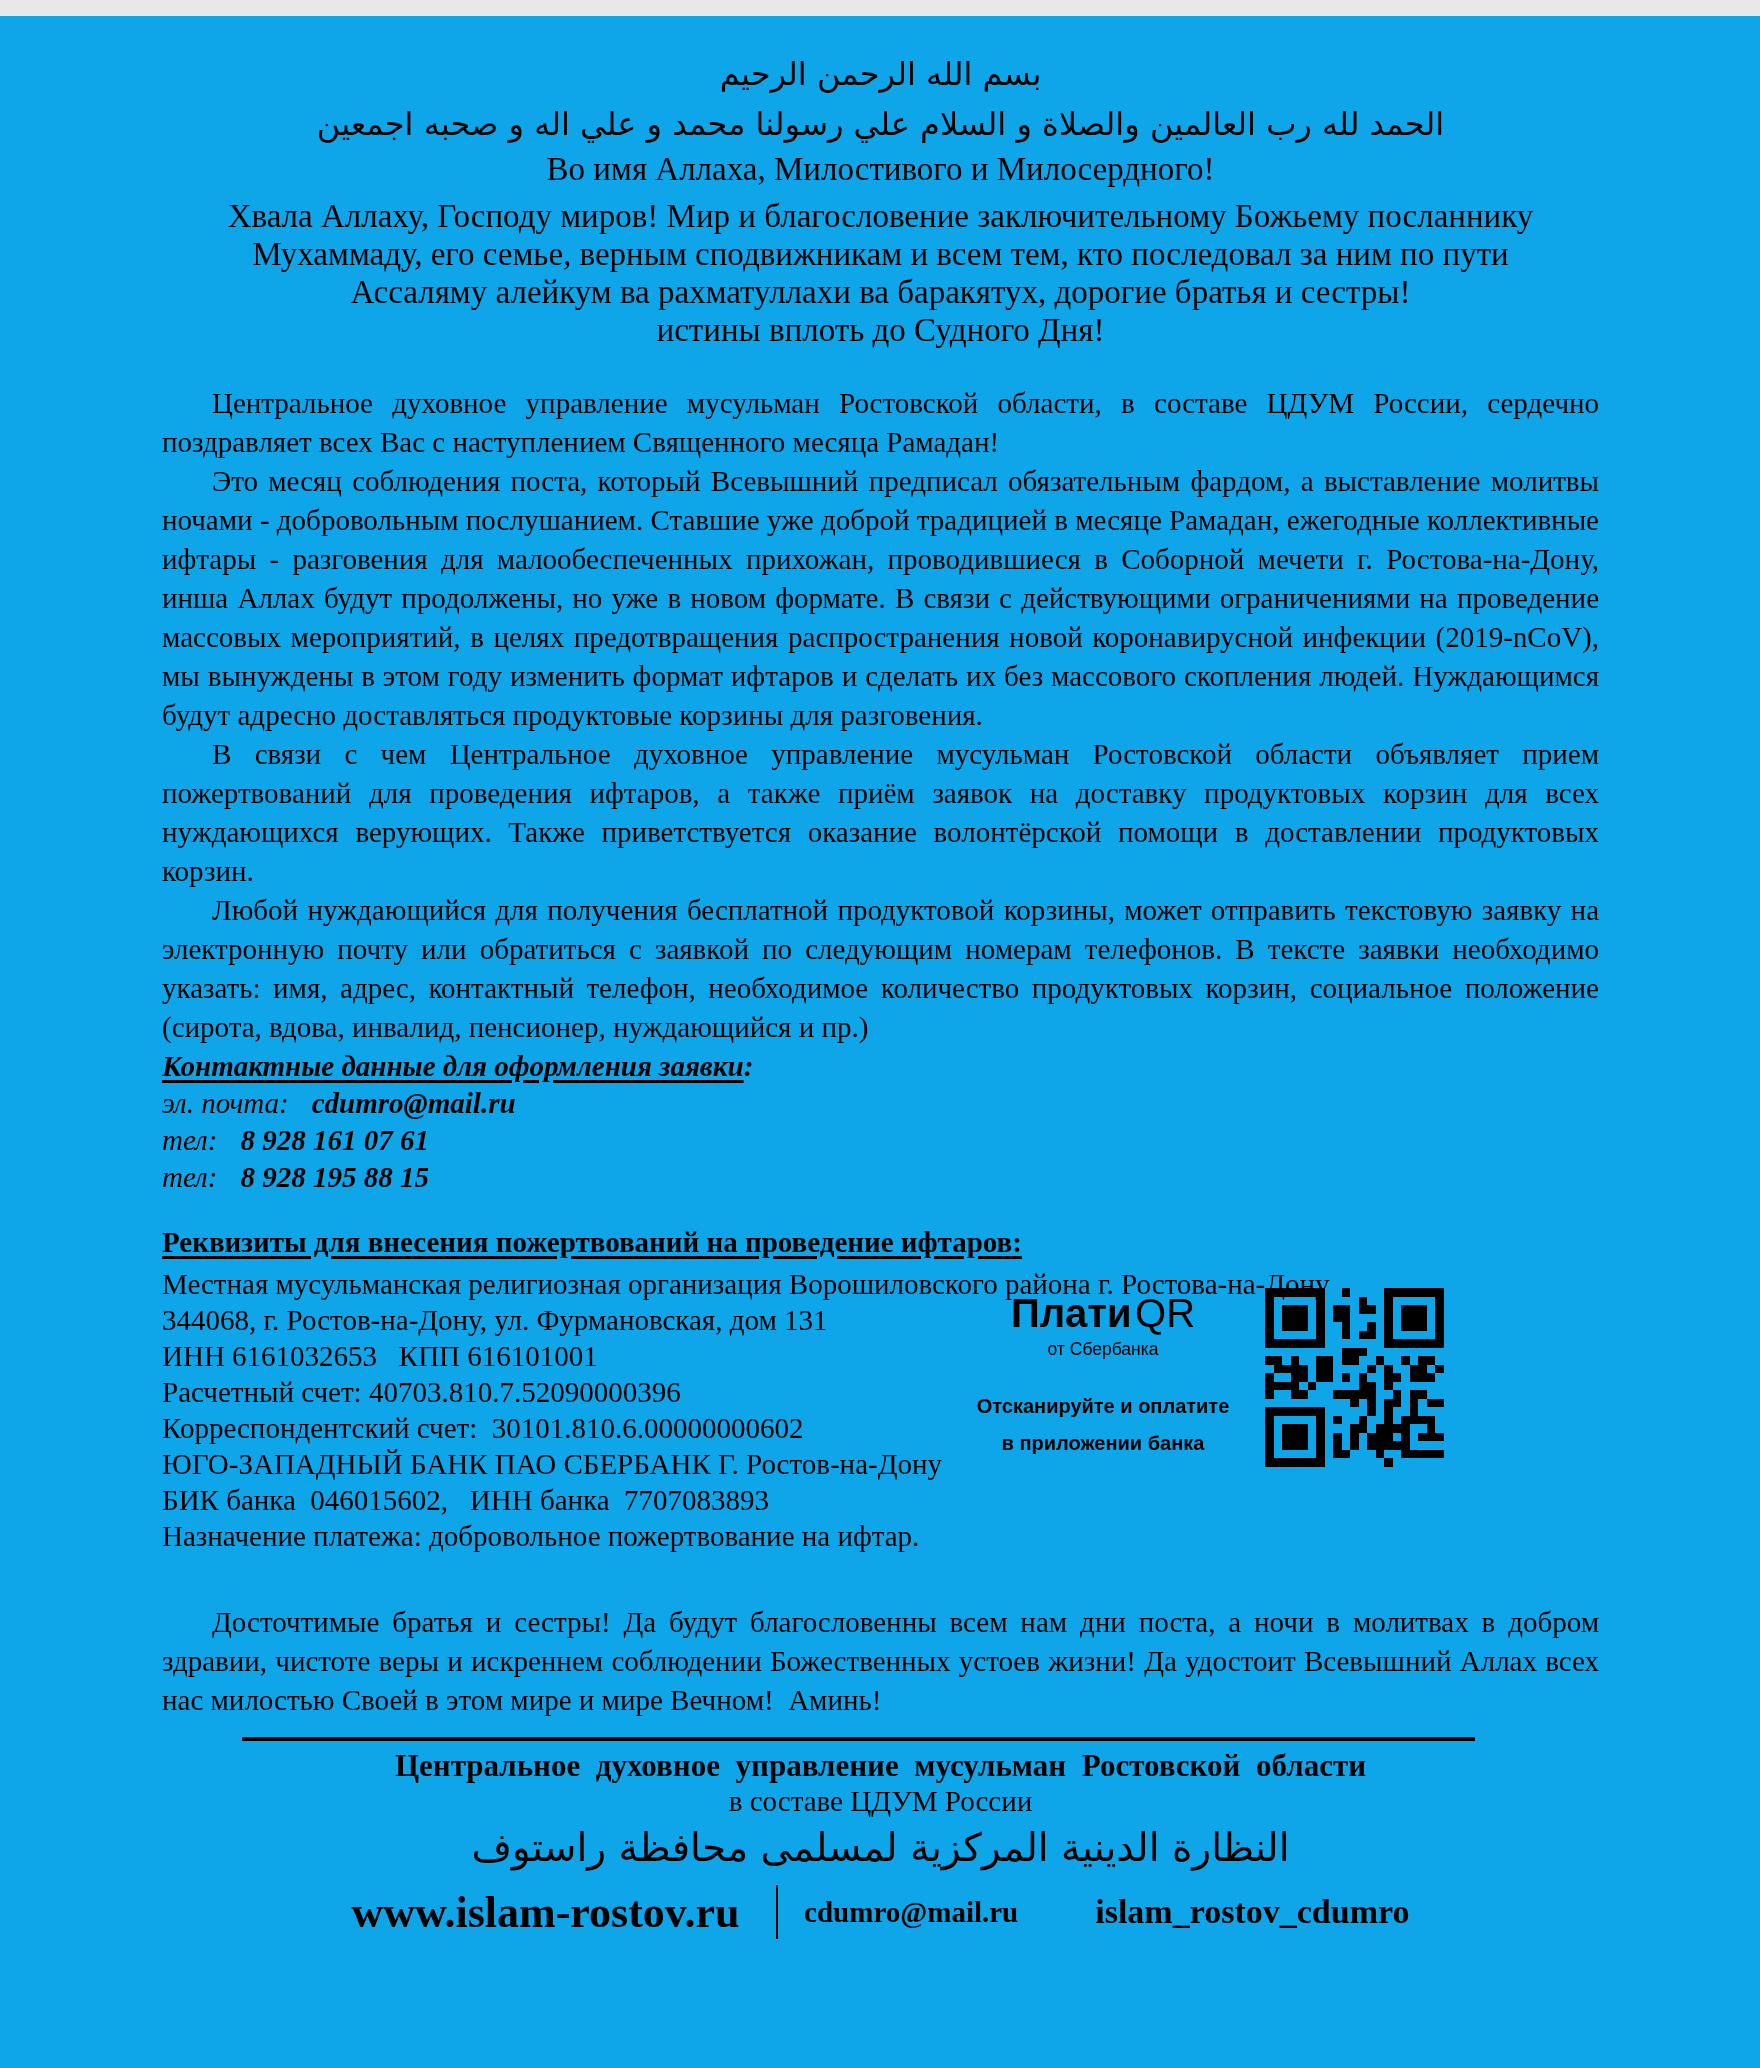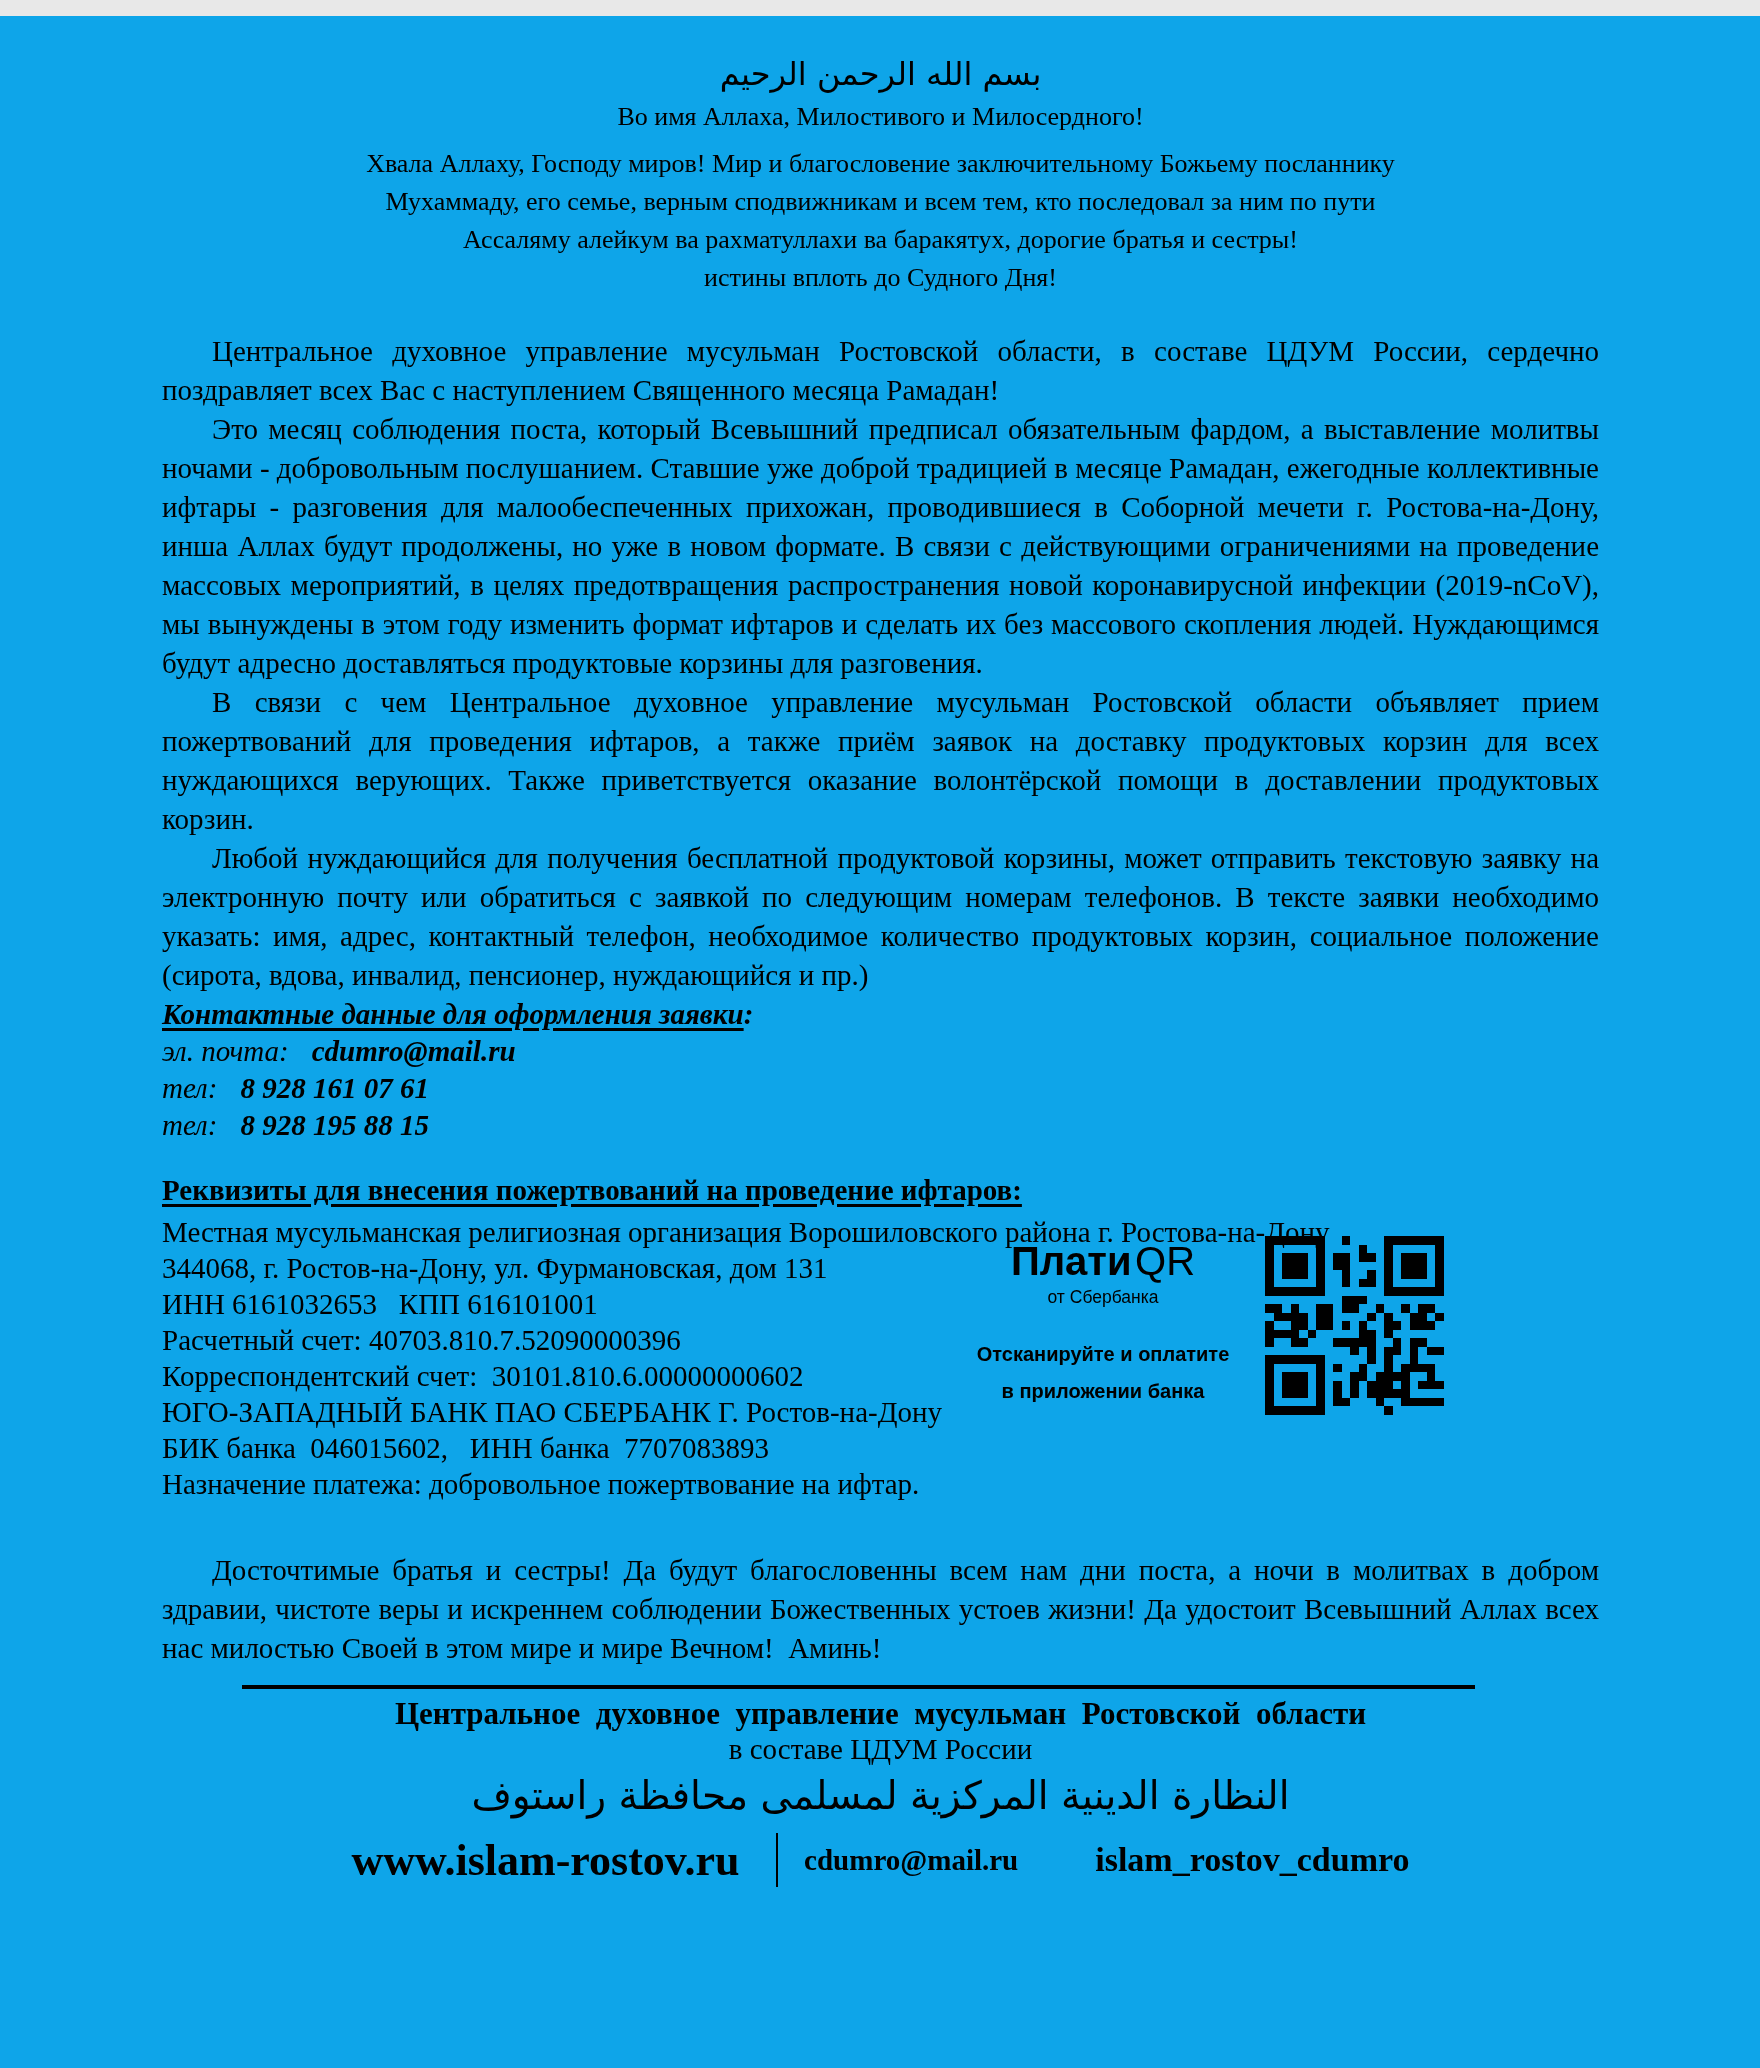--- a/index.html
+++ b/index.html
@@ -4,21 +4,21 @@
 <style>
   html,body{margin:0;padding:0;background:#e8e8e8;}
   .page{
     width:1761px;height:2068px;margin:16px auto;background:#0ea5e9;color:#000000;
     font-family:"Liberation Serif", serif;position:relative;box-sizing:border-box;
     padding:35px 162px 0 162px;overflow:hidden;
   }
   .arabic{font-family:"DejaVu Sans", sans-serif;direction:rtl;text-align:center;}
   .arabic-1{font-size:32px;line-height:47px;}
   .arabic-2{font-size:32px;line-height:52px;}
-  .center-line{text-align:center;font-size:26px;line-height:38px;}
+  .center-line{text-align:center;font-size:33px;line-height:38px;}
   .praise{margin-top:8.7px;}
   .spacer-40{height:35px;}
   .body-para{margin:0;text-align:justify;text-indent:50px;font-size:29px;line-height:39px;}
   .contacts{font-size:29px;line-height:37px;margin-top:1.7px;font-style:italic;}
   .heading-u{font-weight:bold;text-decoration:underline;text-decoration-thickness:2.6px;text-underline-offset:4.4px;}
   .contact-row .val{font-weight:bold;}
   .contact-row .gap{display:inline-block;width:23px;}
   .requisites{font-size:29px;line-height:36px;margin-top:26px;position:relative;}
   .req-heading{font-size:29px;line-height:40px;margin-bottom:3.5px;}
   .req-line{white-space:nowrap;}
@@ -43,20 +43,21 @@
   .footer-divider{width:1.7px;height:54px;background:#000;margin:0 26px 0 37px;}
   .footer-email{font-size:29px;font-weight:bold;}
   .footer-social{font-size:34px;font-weight:bold;margin-left:77px;}
 </style>
 </head>
 <body>
 
 <div class="page">
 
   <div class="arabic arabic-1">بسم الله الرحمن الرحيم</div>
+  <div class="arabic arabic-2">الحمد لله رب العالمين والصلاة و السلام علي رسولنا محمد و علي اله و صحبه اجمعين</div>
   <div class="center-line">Во имя Аллаха, Милостивого и Милосердного!</div>
 
   <div class="praise">
     <div class="center-line">Хвала Аллаху, Господу миров! Мир и благословение заключительному Божьему посланнику</div>
     <div class="center-line">Мухаммаду, его семье, верным сподвижникам и всем тем, кто последовал за ним по пути</div>
     <div class="center-line">Ассаляму алейкум ва рахматуллахи ва баракятух, дорогие братья и сестры!</div>
     <div class="center-line">истины вплоть до Судного Дня!</div>
   </div>
 
   <div class="spacer-40"></div>

